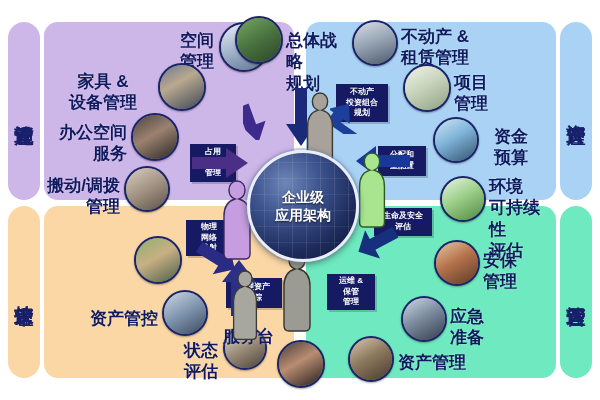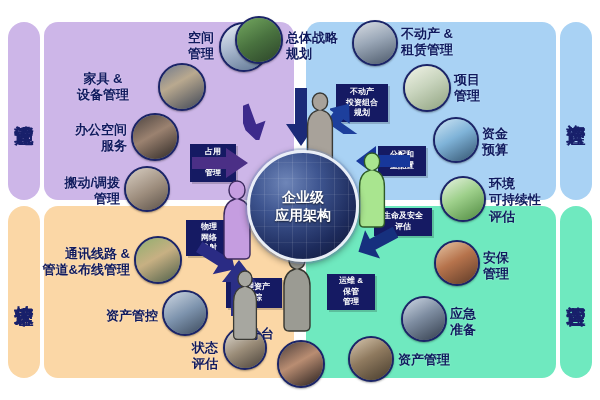--- a/index.html
+++ b/index.html
@@ -76,21 +76,21 @@
   .ph.p-env      {background:linear-gradient(150deg,#e9f3e4 0%,#9ed08b 45%,#4f8a40 100%);}
   .ph.p-security {background:linear-gradient(150deg,#e7c7a6 0%,#b6734c 45%,#5d3a27 100%);}
   .ph.p-emerg    {background:linear-gradient(150deg,#cfd9e6 0%,#7e8da1 45%,#333d4c 100%);}
   .ph.p-building {background:linear-gradient(150deg,#d8c8b0 0%,#8f7a5f 45%,#463b2c 100%);}
 
   
   .cap{
     position:absolute;
     color:#101a5e;
     font-weight:bold;
-    font-size:13px;
+    font-size:17px;
     line-height:1.25;
     white-space:pre-line;
     text-shadow:0 0 2px rgba(255,255,255,.45);
   }
   .cap.r{text-align:right;}
   .cap.l{text-align:left;}
 
   
   .navybox{
     position:absolute;
@@ -275,22 +275,20 @@
 
   <div class="circ" style="left:124px;top:166px;width:46px;height:46px;">
       <div class="ph p-move"></div>
     </div>
   <div class="cap r" style="left:26px;top:175px;width:94px;">搬动/调拨
 管理</div>
 
   <div class="circ" style="left:134px;top:236px;width:48px;height:48px;">
       <div class="ph p-cable"></div>
     </div>
-  <div class="cap r" style="left:26px;top:246px;width:104px;">通讯线路 &amp;
-管道&amp;布线管理</div>
 
   <div class="circ" style="left:162px;top:290px;width:46px;height:46px;">
       <div class="ph p-assetctl"></div>
     </div>
   <div class="cap r" style="left:66px;top:308px;width:92px;">资产管控</div>
 
   <div class="circ" style="left:223px;top:326px;width:44px;height:44px;">
       <div class="ph p-status"></div>
     </div>
   <div class="cap r" style="left:168px;top:340px;width:50px;">状态
@@ -315,21 +313,21 @@
 
   <div class="circ" style="left:403px;top:64px;width:48px;height:48px;">
       <div class="ph p-project"></div>
     </div>
   <div class="cap l" style="left:454px;top:72px;width:62px;">项目
 管理</div>
 
   <div class="circ" style="left:433px;top:117px;width:46px;height:46px;">
       <div class="ph p-fund"></div>
     </div>
-  <div class="cap l" style="left:482px;top:126px;width:58px;">资金
+  <div class="cap l" style="left:482px;top:126px;width:58px;text-align:center;">资金
 预算</div>
 
   <div class="circ" style="left:440px;top:176px;width:46px;height:46px;">
       <div class="ph p-env"></div>
     </div>
   <div class="cap l" style="left:489px;top:176px;width:66px;">环境
 可持续性
 评估</div>
 
   <div class="circ" style="left:434px;top:240px;width:46px;height:46px;">

